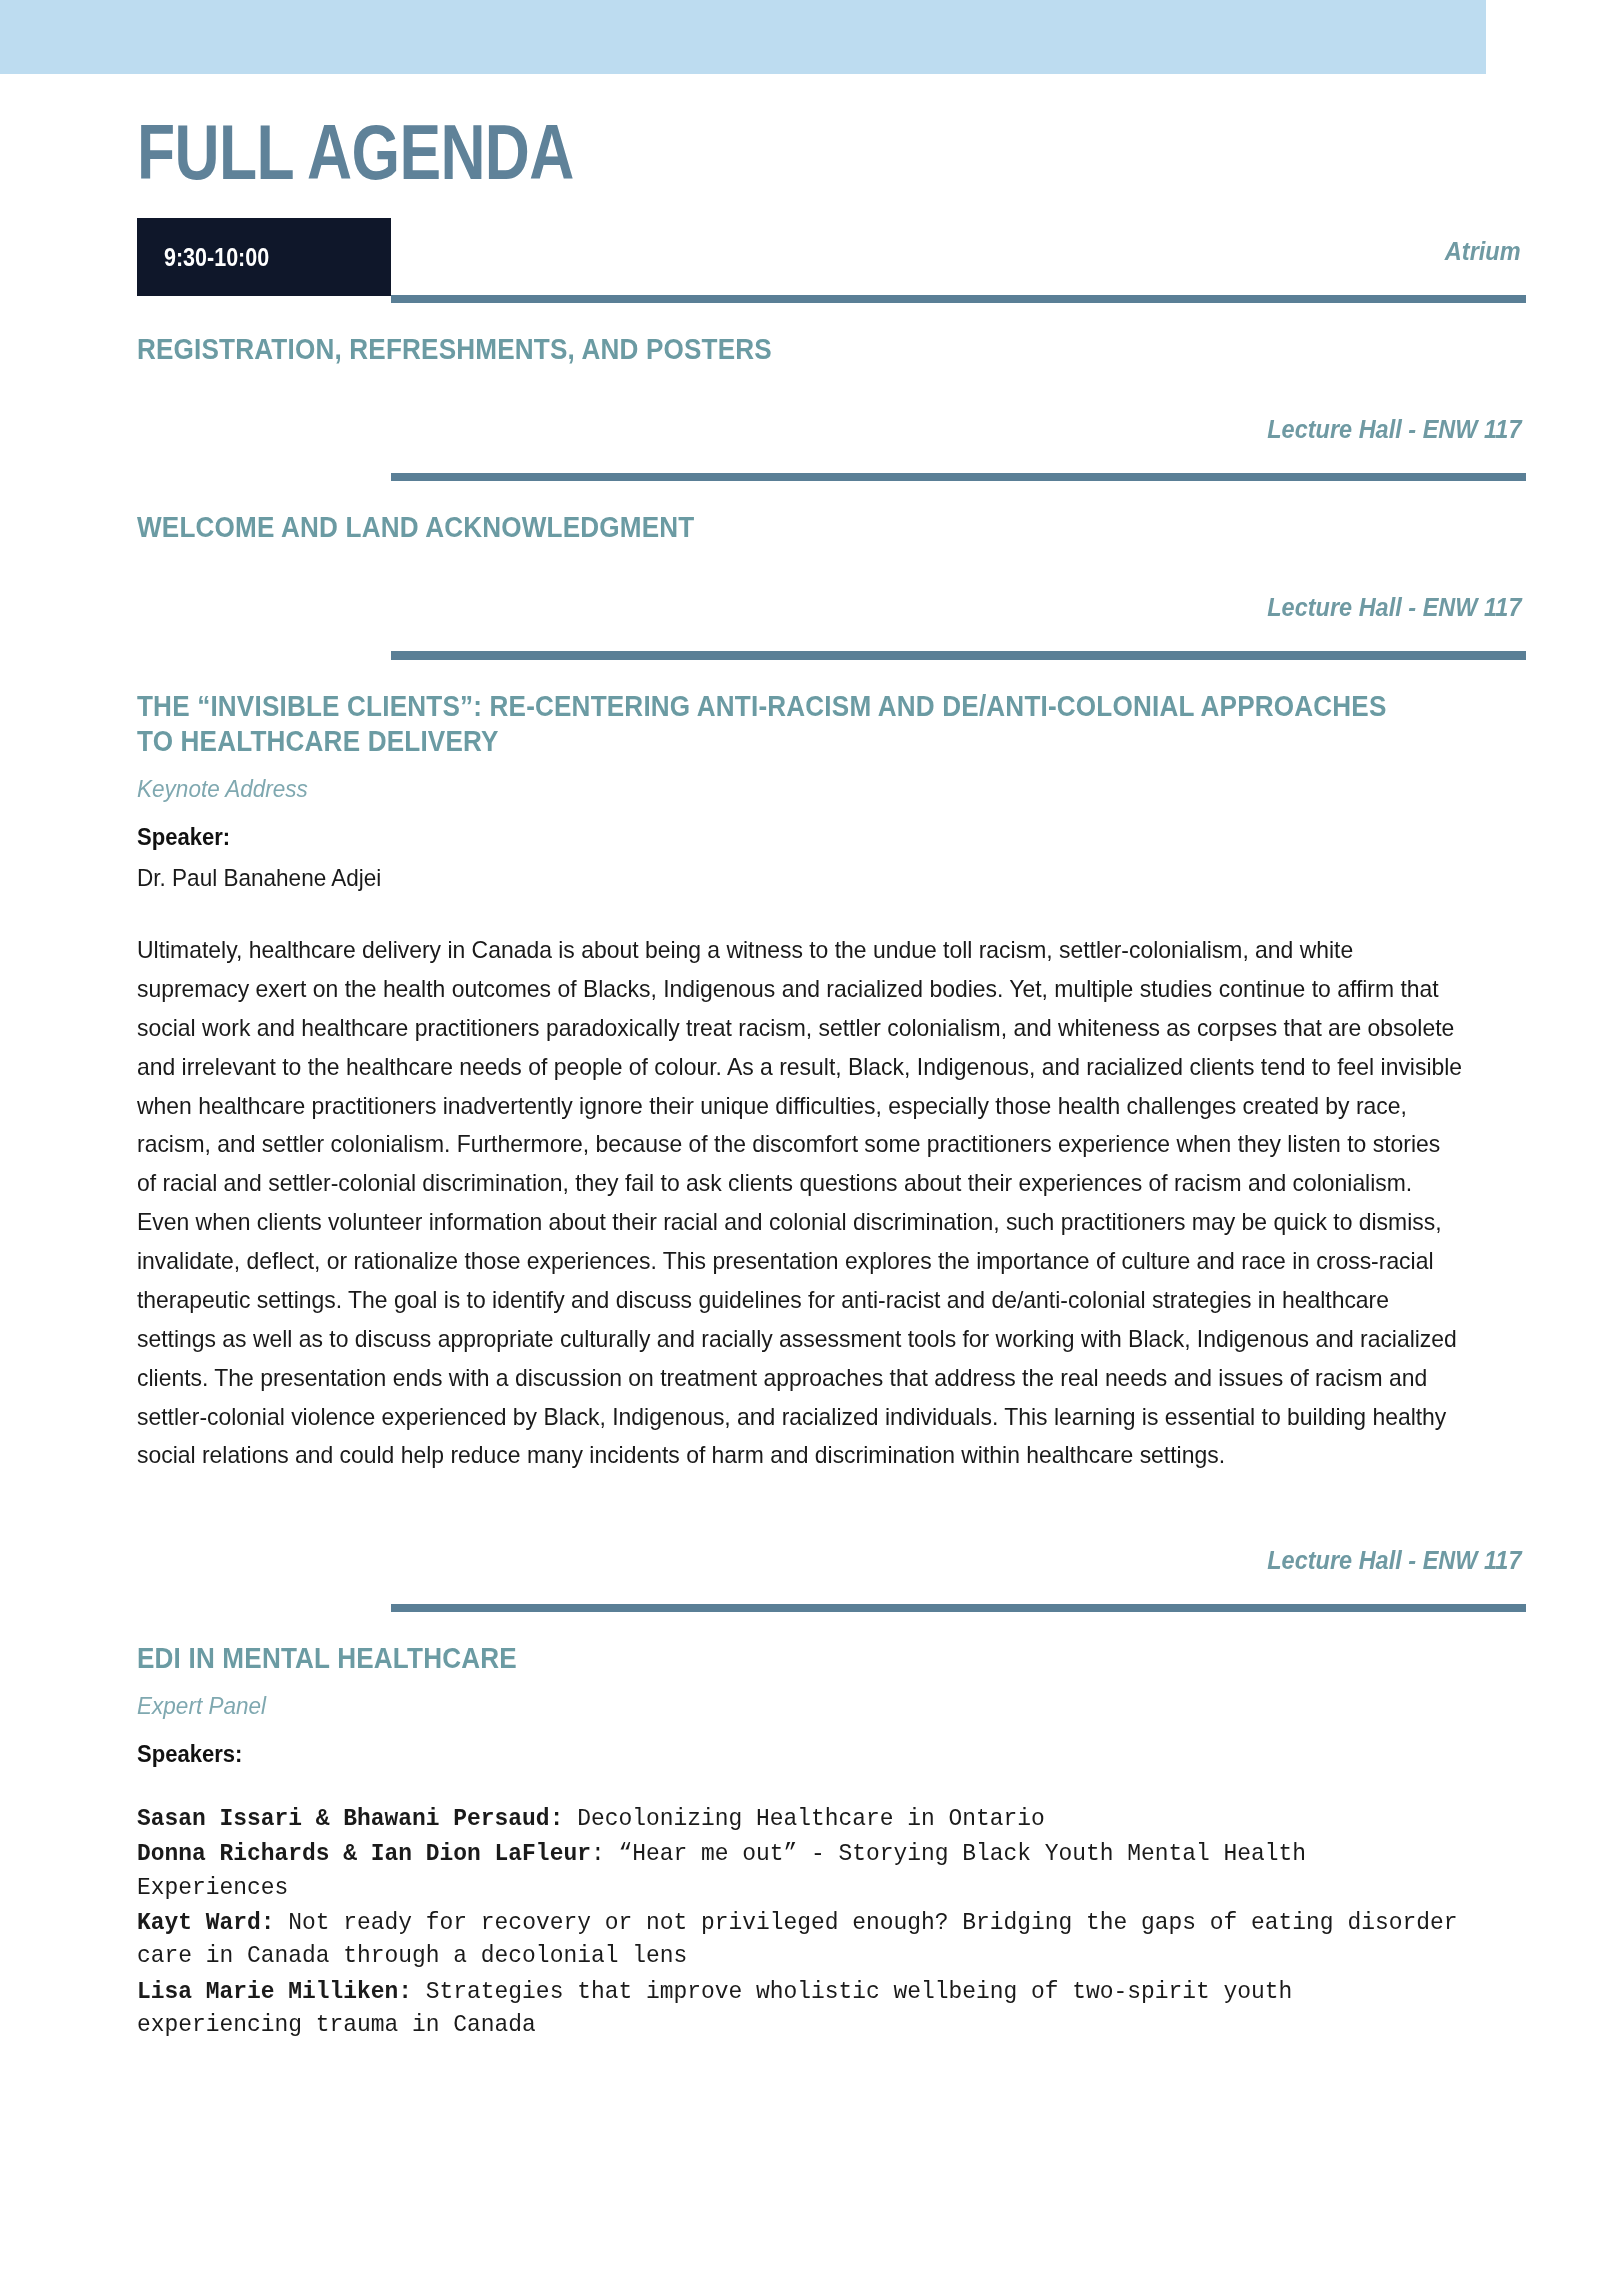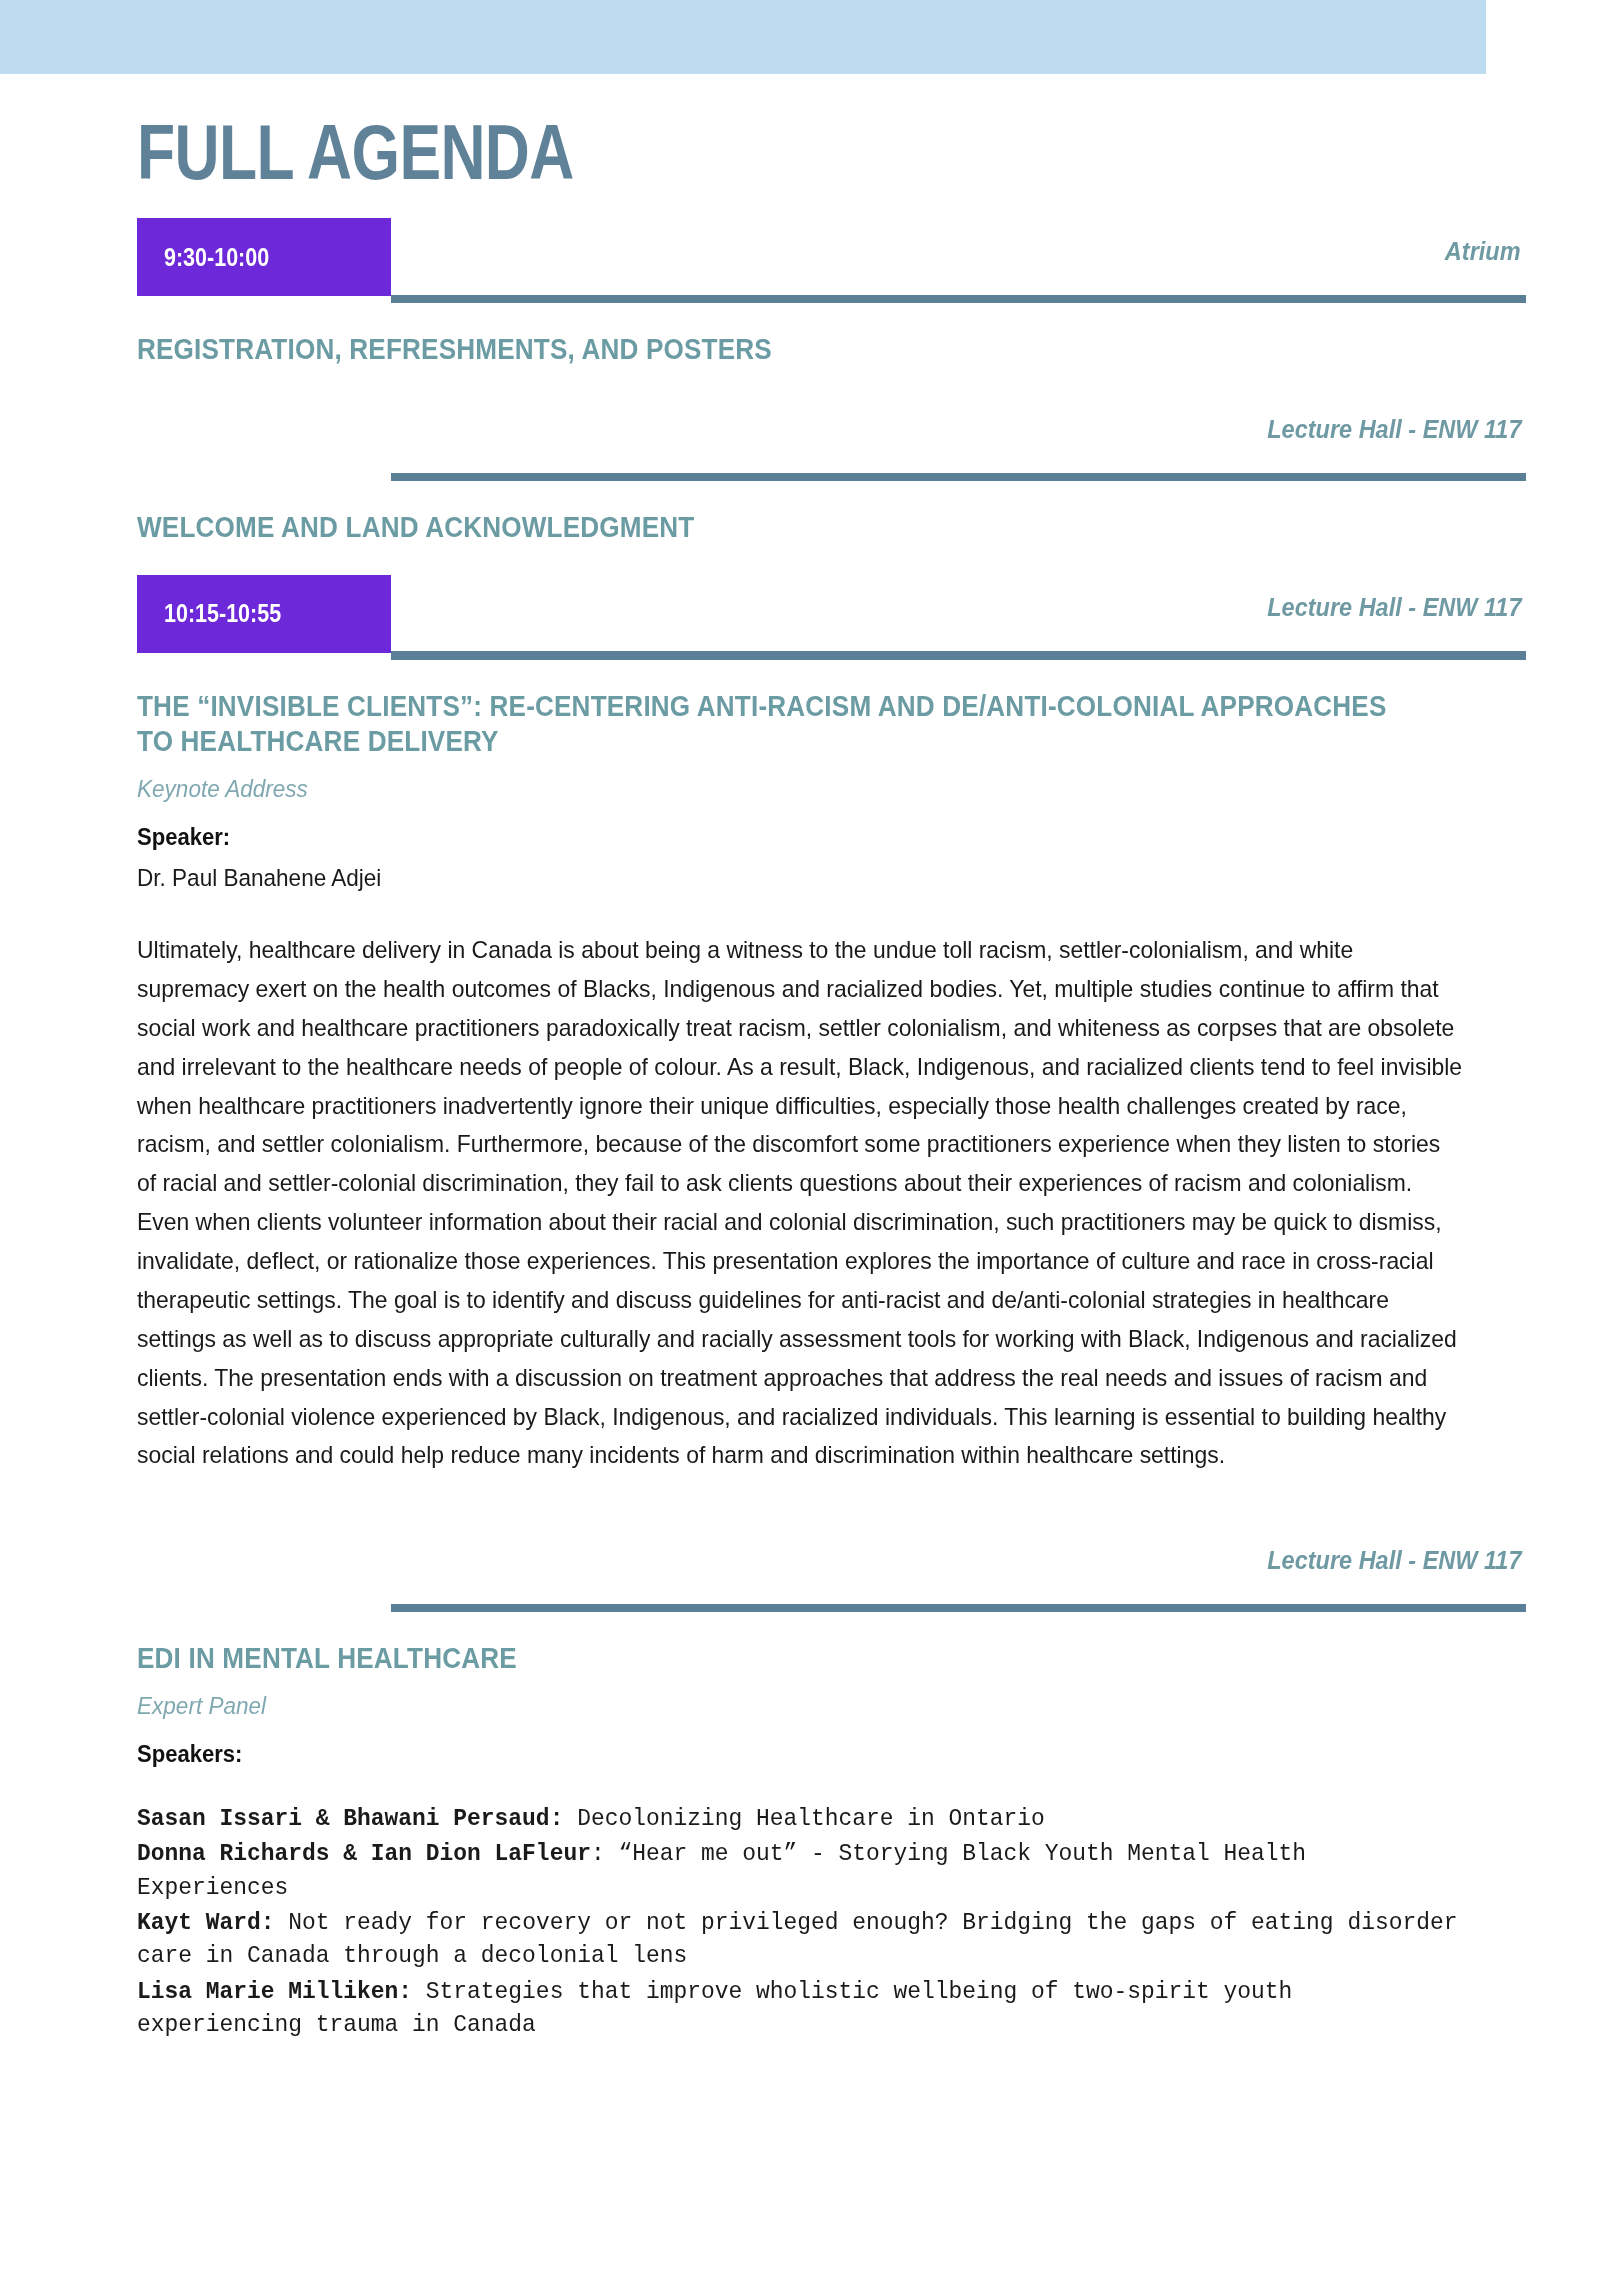--- a/index.html
+++ b/index.html
@@ -58,21 +58,21 @@
     position: relative;
     height: 85px;
     margin-top: 29px;
   }
   .slot-header .time-chip {
     position: absolute;
     left: 0;
     top: 0;
     width: 254px;
     height: 78px;
-    background: #6d28d9;
+    background: #0f172a;
     display: flex;
     align-items: center;
     box-sizing: border-box;
     padding-left: 27px;
   }
   .slot-header .time-chip span {
     color: #ffffff;
     font-size: 25px;
     font-weight: 700;
     letter-spacing: 0px;
@@ -190,23 +190,20 @@
     </div>
     <div class="session-title">REGISTRATION, REFRESHMENTS, AND POSTERS</div>
 
     <div class="slot-header">
       <div class="room">Lecture Hall - ENW 117</div>
       <div class="rule"></div>
     </div>
     <div class="session-title">WELCOME AND LAND ACKNOWLEDGMENT</div>
 
     <div class="slot-header">
-      <div class="time-chip">
-        <span>10:15-10:55</span>
-      </div>
       <div class="room">Lecture Hall - ENW 117</div>
       <div class="rule"></div>
     </div>
     <div class="session-title">THE “INVISIBLE CLIENTS”: RE-CENTERING ANTI-RACISM AND DE/ANTI-COLONIAL APPROACHES TO HEALTHCARE DELIVERY</div>
     <div class="session-type">Keynote Address</div>
     <div class="label-bold">Speaker:</div>
     <div class="plain-line">Dr. Paul Banahene Adjei</div>
     <div class="abstract">Ultimately, healthcare delivery in Canada is about being a witness to the undue toll racism, settler-colonialism, and white supremacy exert on the health outcomes of Blacks, Indigenous and racialized bodies. Yet, multiple studies continue to affirm that social work and healthcare practitioners paradoxically treat racism, settler colonialism, and whiteness as corpses that are obsolete and irrelevant to the healthcare needs of people of colour. As a result, Black, Indigenous, and racialized clients tend to feel invisible when healthcare practitioners inadvertently ignore their unique difficulties, especially those health challenges created by race, racism, and settler colonialism. Furthermore, because of the discomfort some practitioners experience when they listen to stories of racial and settler-colonial discrimination, they fail to ask clients questions about their experiences of racism and colonialism. Even when clients volunteer information about their racial and colonial discrimination, such practitioners may be quick to dismiss, invalidate, deflect, or rationalize those experiences. This presentation explores the importance of culture and race in cross-racial therapeutic settings. The goal is to identify and discuss guidelines for anti-racist and de/anti-colonial strategies in healthcare settings as well as to discuss appropriate culturally and racially assessment tools for working with Black, Indigenous and racialized clients. The presentation ends with a discussion on treatment approaches that address the real needs and issues of racism and settler-colonial violence experienced by Black, Indigenous, and racialized individuals. This learning is essential to building healthy social relations and could help reduce many incidents of harm and discrimination within healthcare settings.</div>
 
     <div class="slot-header" style="margin-top:52px;">

